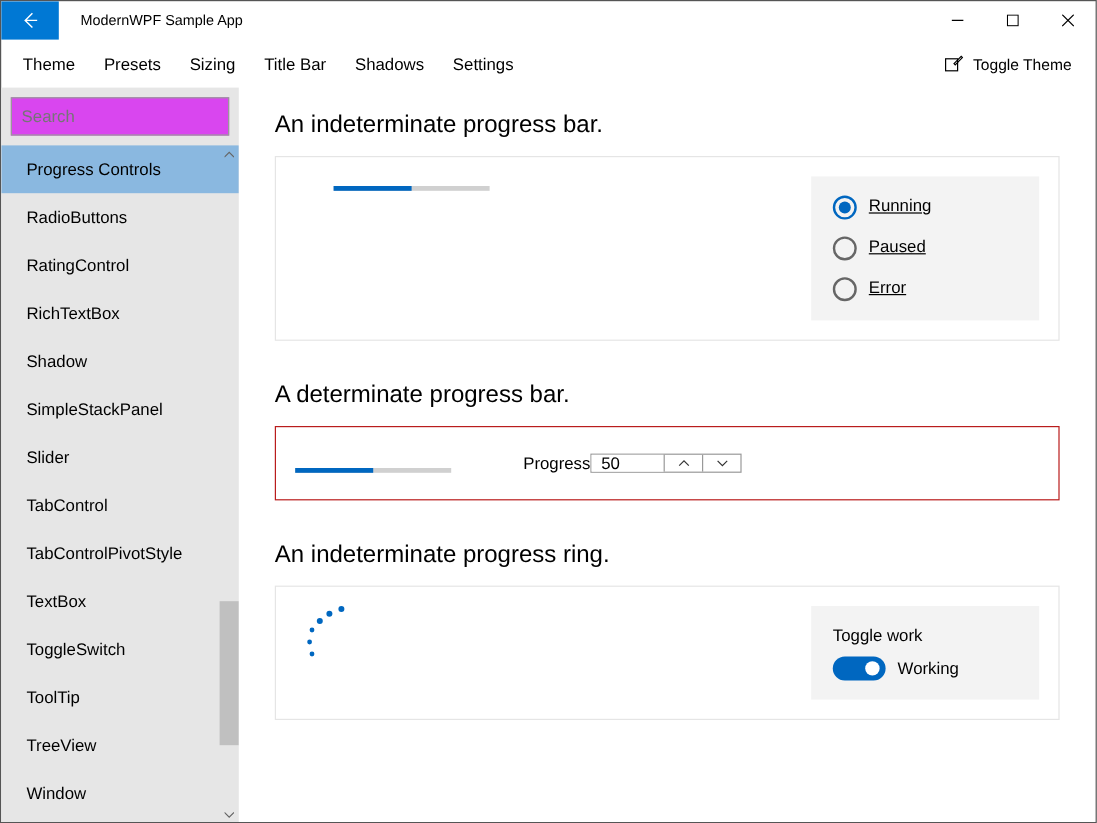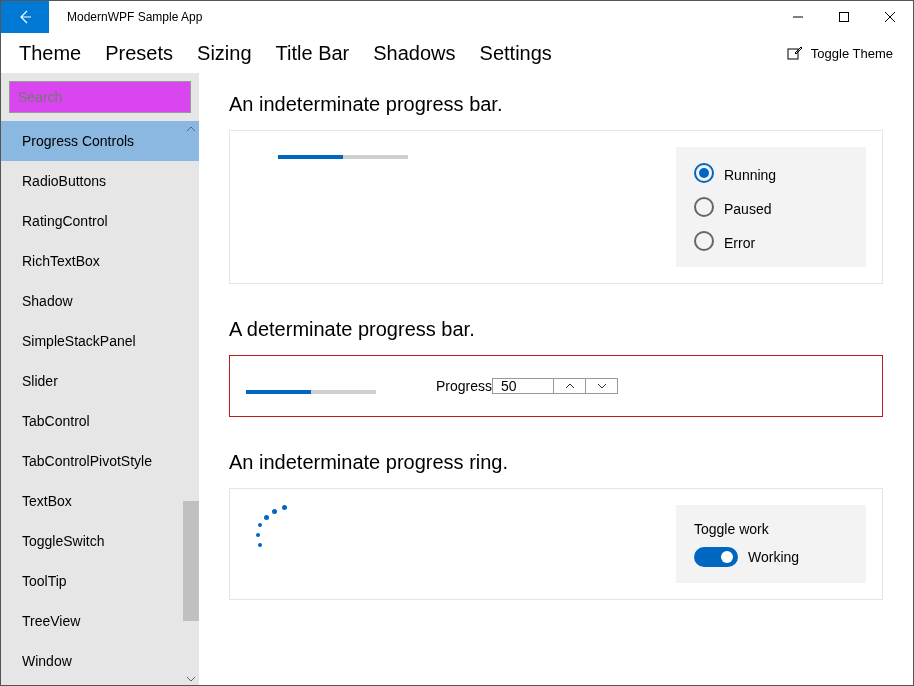--- a/index.html
+++ b/index.html
@@ -4,21 +4,21 @@
 <style>
   * { box-sizing: border-box; margin: 0; padding: 0; }
   body { font-family: "Segoe UI", sans-serif; font-size: 14px; background: #fff; color: #000; width: 914px; height: 686px; border: 1px solid #555; overflow: hidden; }
   .titlebar { height: 32px; display: flex; align-items: center; }
   .back-btn { width: 48px; height: 32px; background: #0078d4; display: flex; align-items: center; justify-content: center; }
   .back-btn svg { stroke: #fff; }
   .title { margin-left: 18px; font-size: 12px; color: #000; flex: 1; }
   .win-controls { display: flex; }
   .win-btn { width: 46px; height: 32px; display: flex; align-items: center; justify-content: center; }
   .menubar { height: 40px; display: flex; align-items: center; padding: 0 6px; }
-  .menu-item { padding: 0 12px; height: 36px; display: flex; align-items: center; font-size: 20px; }
+  .menu-item { padding: 0 12px; height: 36px; display: flex; align-items: center; font-size: 14px; }
   .spacer { flex: 1; }
   .toggle-theme { display: flex; align-items: center; gap: 8px; padding: 0 14px; font-size: 13px; }
   .content { display: flex; height: calc(686px - 72px); }
   .sidebar { width: 198px; background: #e6e6e6; display: flex; flex-direction: column; position: relative; }
   .search-wrap { padding: 8px; }
   .search { width: 100%; height: 32px; border: 1px solid #999; background: #d946ef; display: flex; align-items: center; padding: 0 8px; }
   .search input { flex: 1; border: none; background: transparent; outline: none; font-size: 14px; font-family: inherit; }
   .side-list { flex: 1; overflow: hidden; position: relative; }
   .side-item { height: 40px; display: flex; align-items: center; padding-left: 21px; font-size: 14px; }
   .side-item.selected { background: #8ab8e0; }
@@ -26,21 +26,21 @@
   .scroll-thumb { position: absolute; right: 0; top: 380px; width: 16px; height: 120px; background: #c0c0c0; }
   .scroll-down { position: absolute; bottom: 0; right: 0; width: 16px; height: 16px; display: flex; align-items: center; justify-content: center; }
   .main { flex: 1; padding: 20px 30px; overflow-y: auto; }
   .section-title { font-size: 20px; font-weight: 400; margin-bottom: 14px; }
   .card { border: 1px solid #e5e5e5; padding: 16px; display: flex; margin-bottom: 34px; }
   .card-left { flex: 1; display: flex; flex-direction: column; justify-content: flex-start; }
   .card-right { width: 190px; background: #f3f3f3; padding: 16px 18px; }
   .progress-indet { width: 130px; height: 4px; background: #d0d0d0; position: relative; margin-top: 8px; margin-left: 32px; }
   .progress-indet .segment { position: absolute; top: 0; left: 0; width: 65px; height: 4px; background: #0067c0; }
   .radio-group { display: flex; flex-direction: column; gap: 14px; }
-  .radio { display: flex; align-items: flex-end; gap: 10px; }
+  .radio { display: flex; align-items: flex-start; gap: 10px; text-decoration: underline; }
   .radio-circle { width: 20px; height: 20px; border: 2px solid #666; border-radius: 50%; display: flex; align-items: center; justify-content: center; }
   .radio-circle.checked { border-color: #0067c0; }
   .radio-dot { width: 10px; height: 10px; background: #0067c0; border-radius: 50%; }
   .progress-det { width: 130px; height: 4px; background: #d0d0d0; position: relative; }
   .progress-det .fill { position: absolute; top: 0; left: 0; height: 4px; width: 50%; background: #0067c0; }
   .progress-label { font-size: 14px; margin-left: 60px; }
   .number-box { display: flex; border: 1px solid #999; height: 16px; }
   .number-box input { width: 60px; border: none; padding: 0 8px; outline: none; font-family: inherit; font-size: 14px; }
   .number-btn { width: 32px; border-left: 1px solid #999; display: flex; align-items: center; justify-content: center; }
   .ring { width: 40px; height: 40px; position: relative; margin-left: 8px; }

